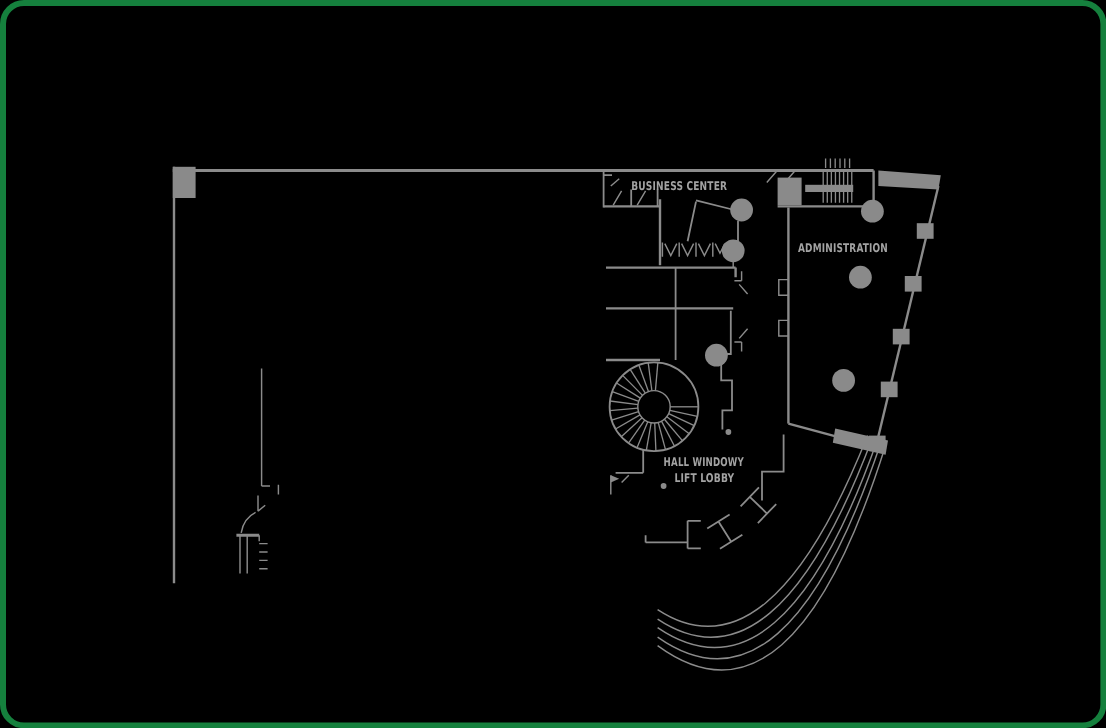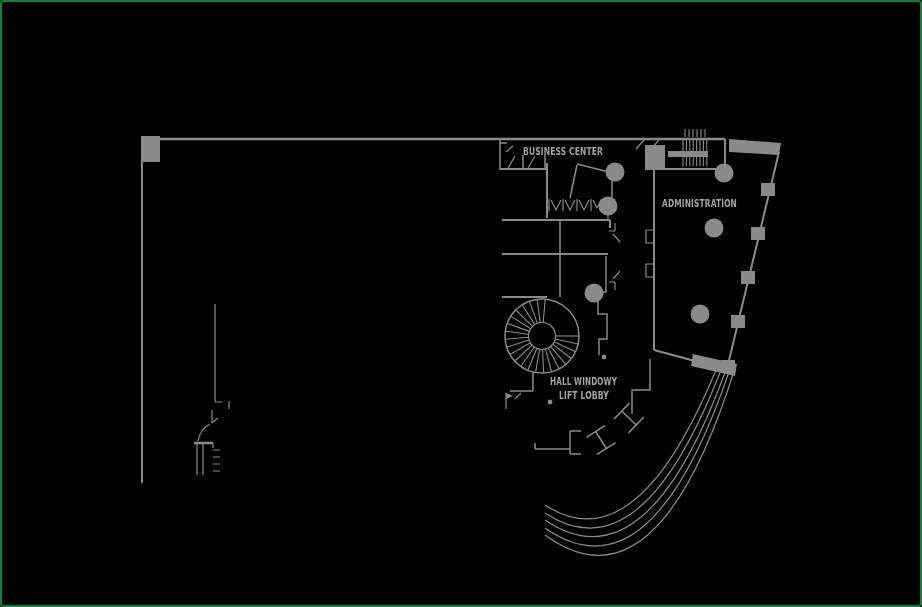--- a/index.html
+++ b/index.html
@@ -1,21 +1,21 @@
 <!DOCTYPE html>
 <html><head>
 <meta charset="utf-8">
 <style>
   html,body{margin:0;padding:0;background:#000;}
   .canvas{
     position:relative;
     width:922px;height:607px;
     background:#000;
-    border:2px solid #15803d;
-    border-radius:4px;
+    border:5px solid #15803d;
+    border-radius:20px;
     box-sizing:border-box;
     overflow:hidden;
     font-family:"DejaVu Sans", sans-serif;
   }
   svg{position:absolute;inset:0;}
   .w  {stroke:#8b8b8b;fill:none;stroke-width:2;}   
   .wt {stroke:#8b8b8b;fill:none;stroke-width:2.5;} 
   .t  {stroke:#8b8b8b;fill:none;stroke-width:1.2;} 
   .t2 {stroke:#8b8b8b;fill:none;stroke-width:1.5;}
   .f  {fill:#8a8a8a;stroke:none;}                  

